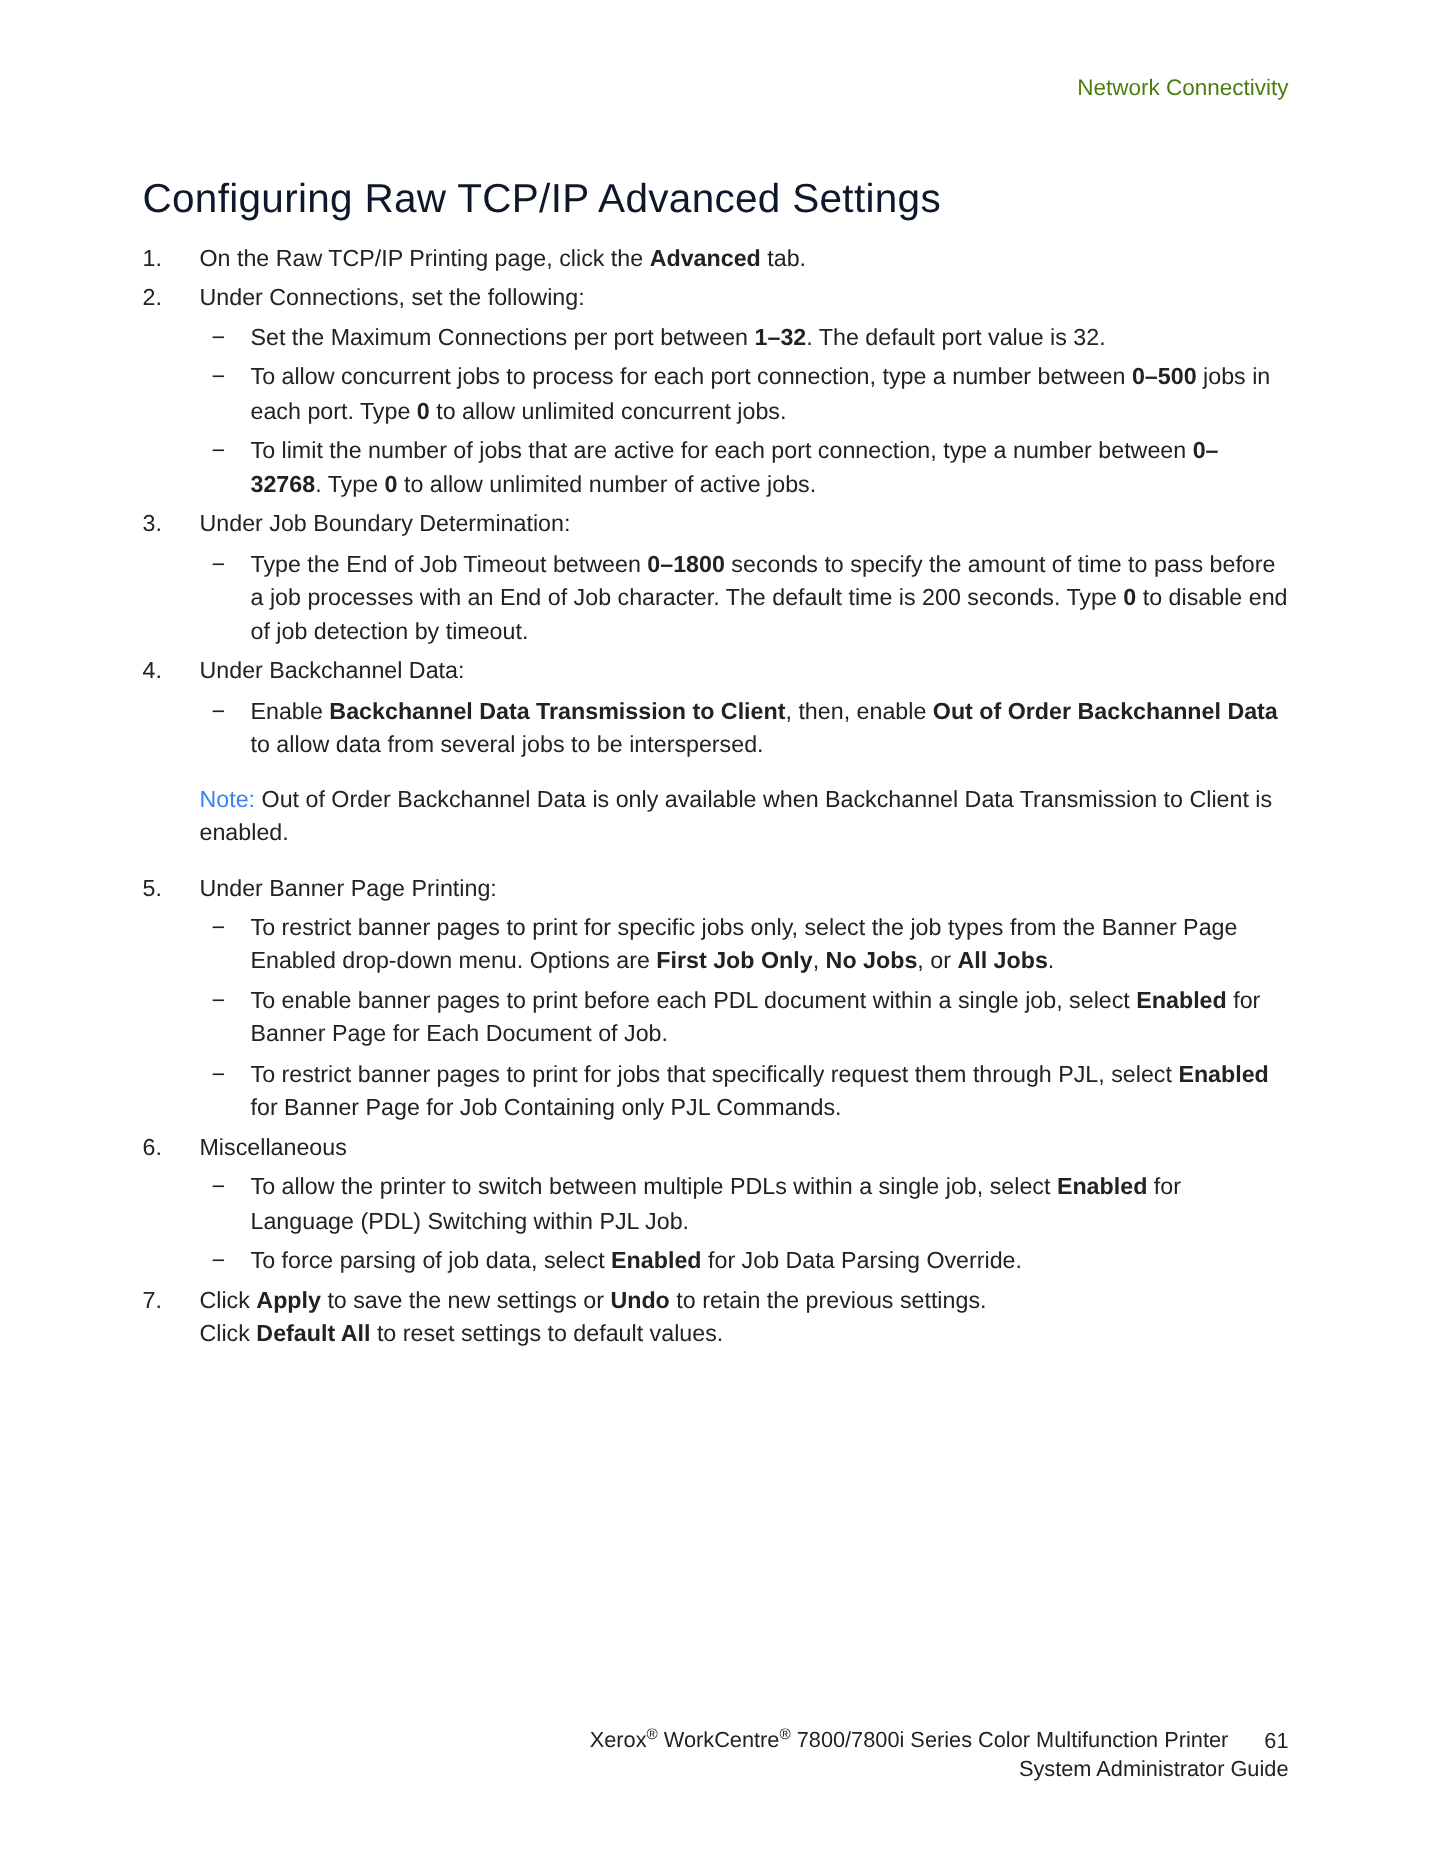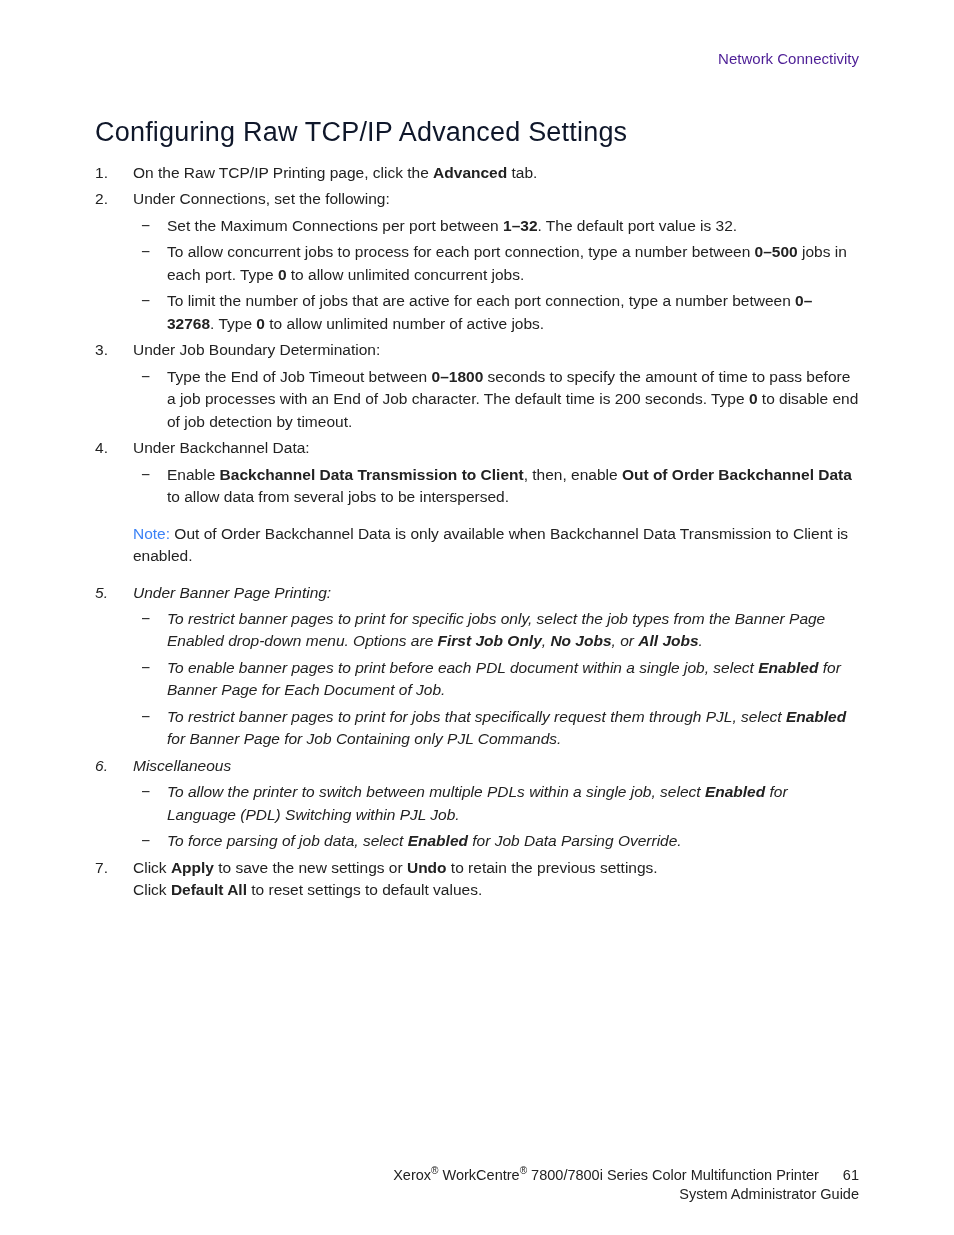--- a/index.html
+++ b/index.html
@@ -13,21 +13,21 @@
   .page {
     width: 954px;
     height: 1235px;
     position: relative;
     box-sizing: border-box;
     padding: 50px 95px 0 95px;
   }
   .header-right {
     text-align: right;
     font-size: 15px;
-    color: #4c1d95;
+    color: #4d7c0f;
     margin-bottom: 50px;
   }
   h1 {
     color: #0f172a;
     font-weight: 400;
     font-size: 27px;
     margin: 0 0 14px 0;
     letter-spacing: 0.2px;
   }
   ol.main {
@@ -77,21 +77,21 @@
   .note-label {
     color: #3b82f6;
   }
   .continuation {
     font-size: 15.5px;
     line-height: 1.45;
     margin: 0;
   }
   .footer {
     position: absolute;
-    bottom: 31px;
+    bottom: 45px;
     right: 95px;
     text-align: right;
     font-size: 14.5px;
     color: #222;
     line-height: 1.3;
   }
   .footer .pgnum {
     display: inline-block;
     margin-left: 24px;
   }
@@ -132,21 +132,21 @@
       <ul class="sub">
         <li><span>Enable </span><b>Backchannel Data Transmission to Client</b><span>, then, enable </span><b>Out of Order Backchannel Data</b><span> to allow data from several jobs to be interspersed.</span></li>
       </ul>
     </li>
   </ol>
 
   <div class="note-block">
     <span class="note-label">Note:</span><span> Out of Order Backchannel Data is only available when Backchannel Data Transmission to Client is enabled.</span>
   </div>
 
-  <ol class="main" start="5" style="counter-reset: main 4; font-style: italic;">
+  <ol class="main" start="5" style="counter-reset: main 4;">
     <li>
       <span>Under Banner Page Printing:</span>
       <ul class="sub">
         <li><span>To restrict banner pages to print for specific jobs only, select the job types from the Banner Page Enabled drop-down menu. Options are </span><b>First Job Only</b><span>, </span><b>No Jobs</b><span>, or </span><b>All Jobs</b><span>.</span></li>
         <li><span>To enable banner pages to print before each PDL document within a single job, select </span><b>Enabled</b><span> for Banner Page for Each Document of Job.</span></li>
         <li><span>To restrict banner pages to print for jobs that specifically request them through PJL, select </span><b>Enabled</b><span> for Banner Page for Job Containing only PJL Commands.</span></li>
       </ul>
     </li>
 
     <li>

